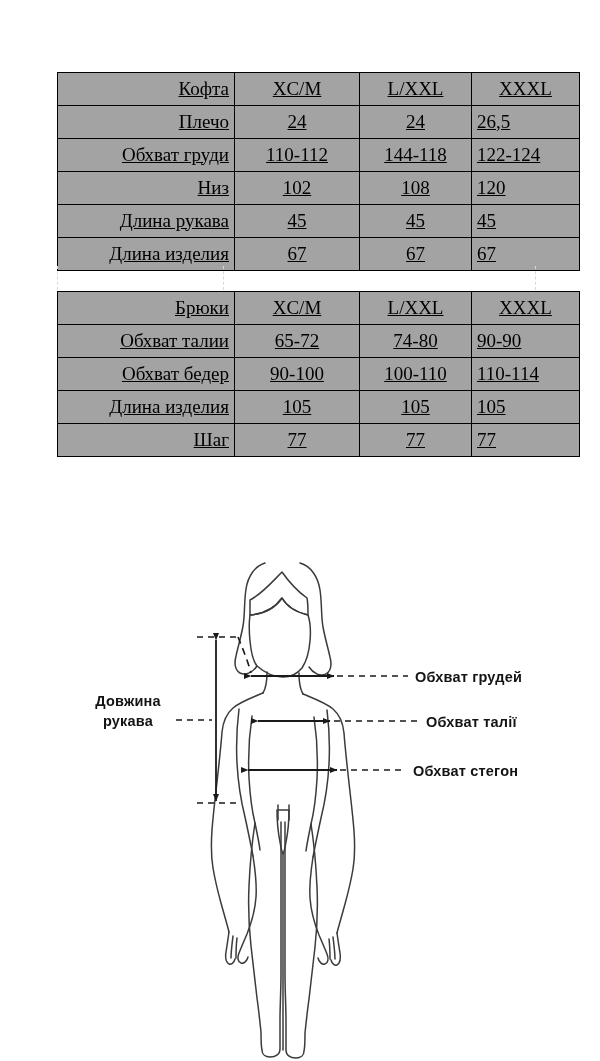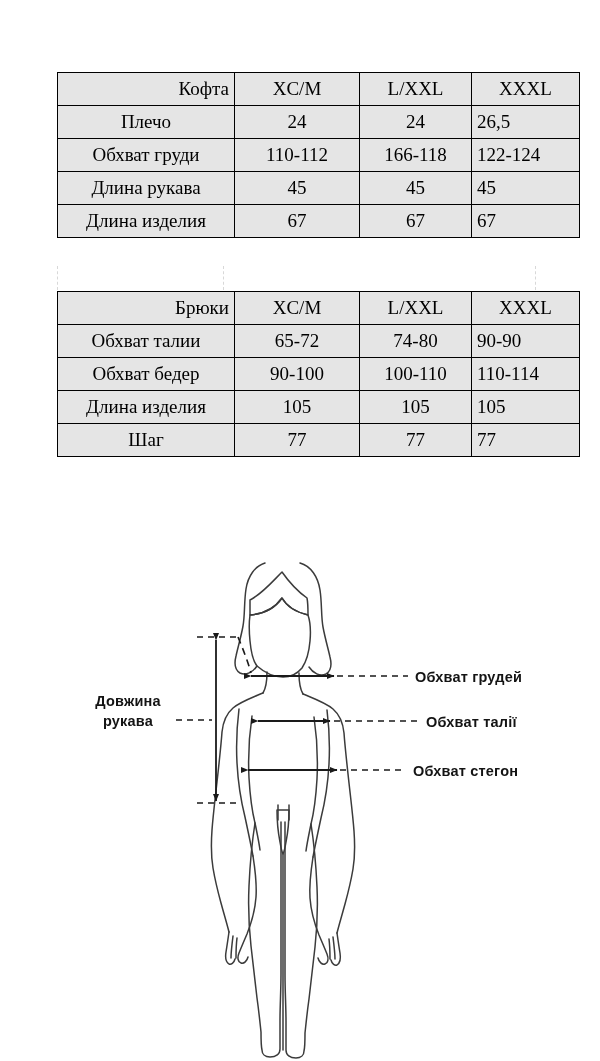--- a/index.html
+++ b/index.html
@@ -14,34 +14,35 @@
     overflow: hidden;
     font-family: "Liberation Serif", "DejaVu Serif", serif;
     color: #000000;
   }
 
   
   .size-table {
     position: absolute;
     border-collapse: collapse;
     table-layout: fixed;
-    background: #e5e5e5;
+    background: #a3a3a3;
+    text-decoration: underline;
   }
   .size-table td {
     border: 1.6px solid #000000;
     font-family: "Liberation Serif", "DejaVu Serif", serif;
     font-size: 19px;
     line-height: 1.05;
     padding: 3px 5px 4px 5px;
     height: 25px;
     vertical-align: middle;
     white-space: nowrap;
     overflow: hidden;
   }
-  .c-label   { width: 166px; text-align: center;  }
+  .c-label   { width: 166px; text-align: right;  }
   .c-val     { width: 114px; text-align: center; margin-top: 36px; }
   .c-val2    { width: 101px; text-align: center; }
   .c-val3    { width: 97px;  text-align: left; }
   .hdr-name  { text-align: right; }
   .hdr-size  { text-align: center; }
 
   #table-tops    { left: 57px; top: 72px;  }
   #table-bottoms { left: 57px; top: 291px; padding-left: 16px; }
 
   
@@ -83,22 +84,28 @@
     </tr>
     <tr>
       <td class="c-label">Плечо</td>
       <td class="c-val">24</td>
       <td class="c-val2">24</td>
       <td class="c-val3">26,5</td>
     </tr>
     <tr>
       <td class="c-label">Обхват груди</td>
       <td class="c-val">110-112</td>
-      <td class="c-val2">166-118</td>
+      <td class="c-val2">144-118</td>
       <td class="c-val3">122-124</td>
+    </tr>
+    <tr>
+      <td class="c-label">Низ</td>
+      <td class="c-val">102</td>
+      <td class="c-val2">108</td>
+      <td class="c-val3">120</td>
     </tr>
     <tr>
       <td class="c-label">Длина рукава</td>
       <td class="c-val">45</td>
       <td class="c-val2">45</td>
       <td class="c-val3">45</td>
     </tr>
     <tr>
       <td class="c-label">Длина изделия</td>
       <td class="c-val">67</td>

